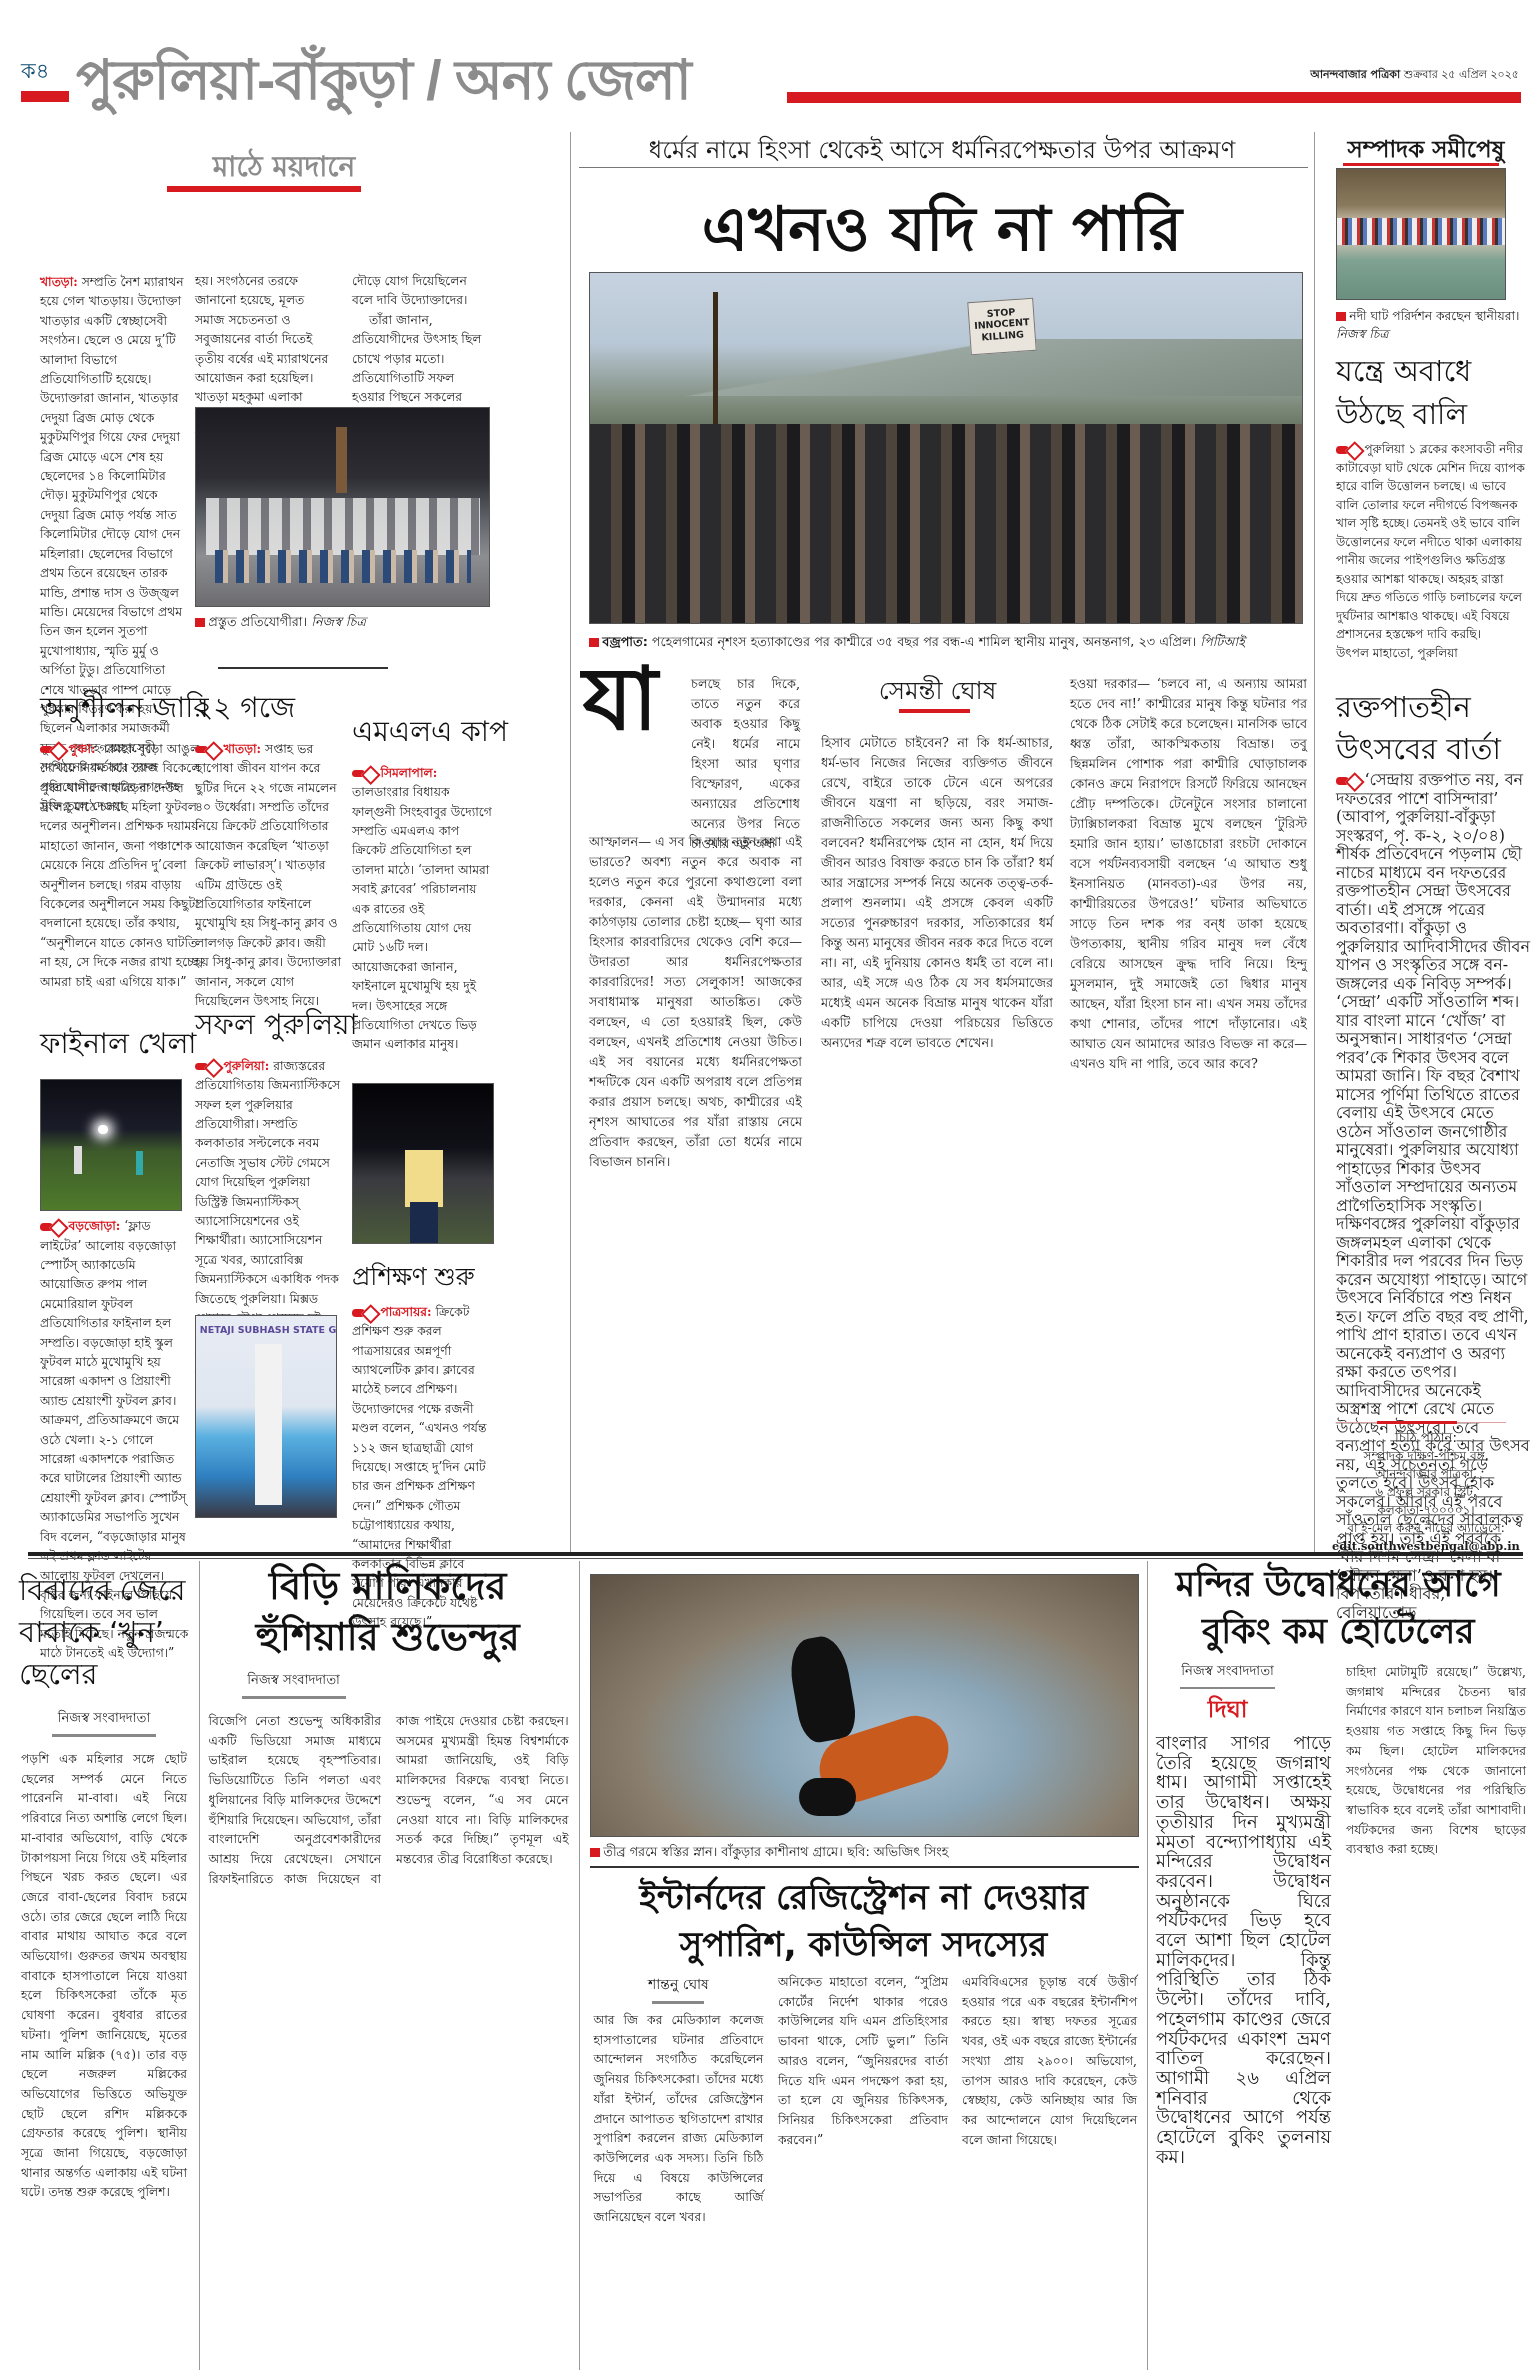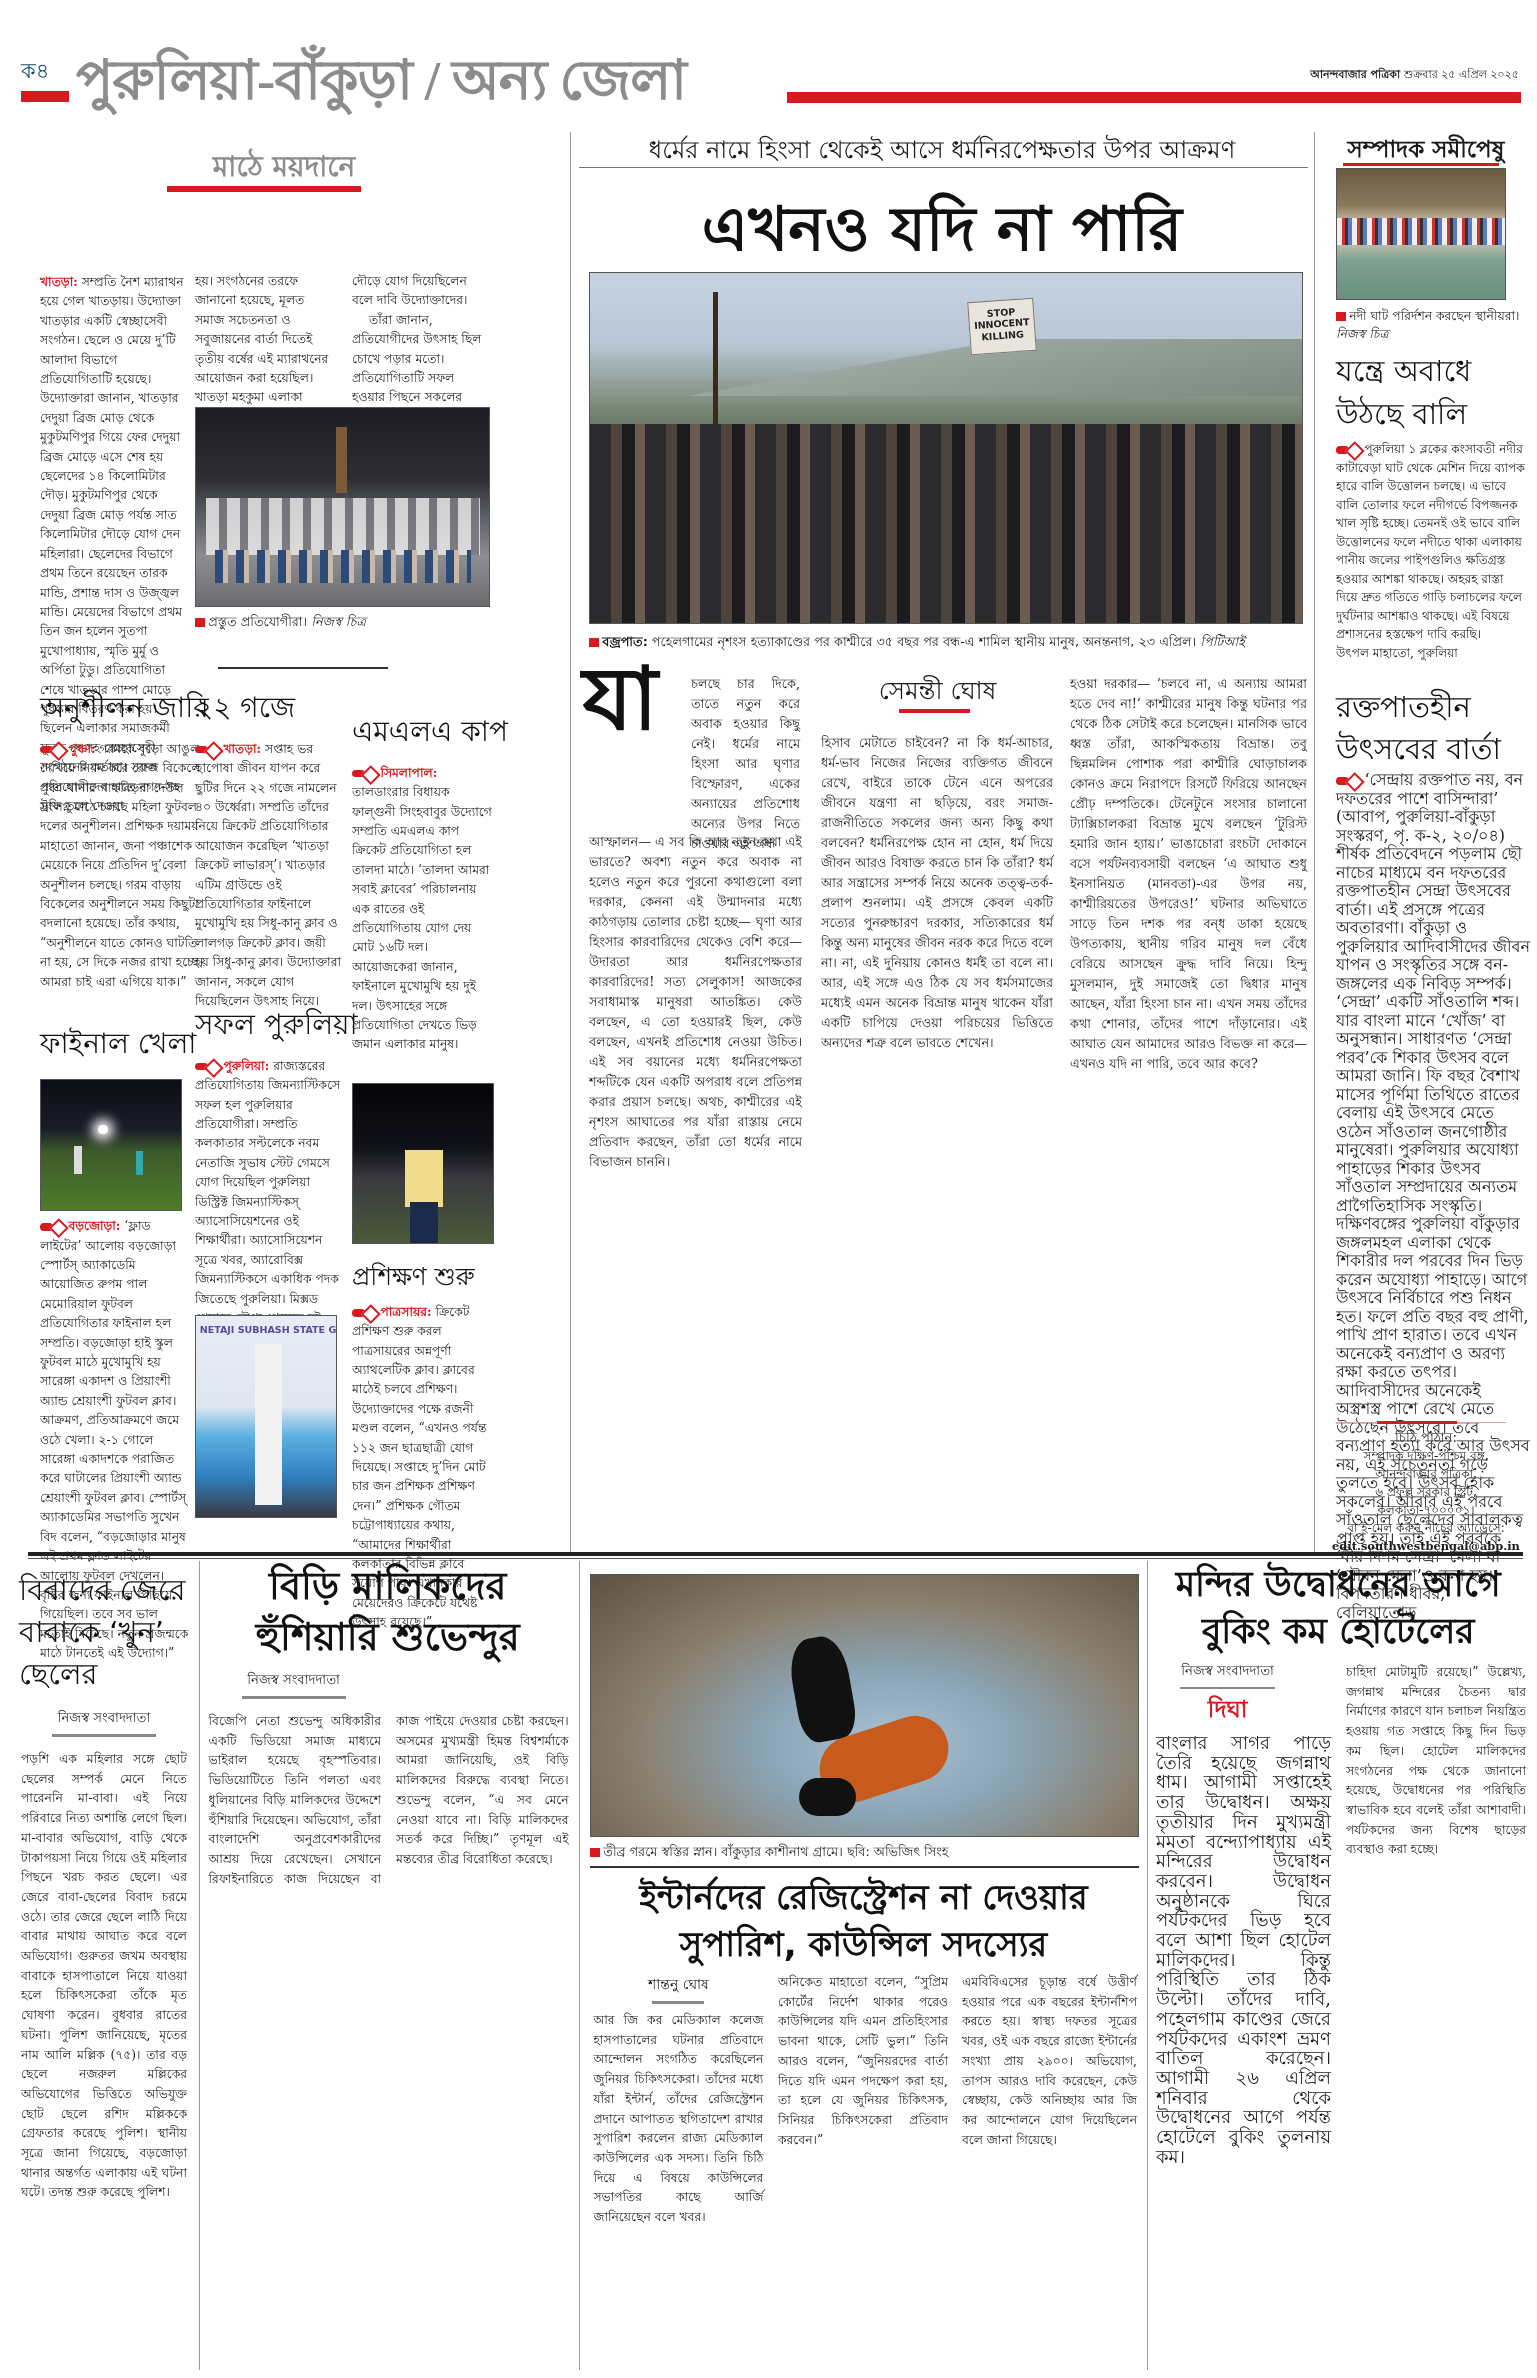--- a/index.html
+++ b/index.html
@@ -25,21 +25,21 @@
 .caption em{font-style:italic}
 .photo{position:absolute;overflow:hidden;border:0.9px solid #555}
 .thick-rule{position:absolute;height:4.7px;background:#222}
 </style>
 </head>
 <body>
 
 <div class="abs" style="left:0;top:0;width:1538px;height:118px">
   <div class="abs" style="left:21px;top:55px;font-size:21px;font-family:'DejaVu Sans',sans-serif;color:#0c4a6e">ক৪</div>
   <div class="abs redbar" style="left:21px;top:91px;width:48px;height:11.4px"></div>
-  <div class="abs" style="left:76px;top:38px;font-size:55px;font-weight:bold;color:#8c8c8c;font-family:Liberation Serif, serif;letter-spacing:-0.9px;white-space:nowrap">পুরুলিয়া-বাঁকুড়া / অন্য জেলা</div>
+  <div class="abs" style="left:76px;top:38px;font-size:55px;font-weight:bold;color:#8c8c8c;font-family:Liberation Sans, sans-serif;letter-spacing:-0.9px;white-space:nowrap">পুরুলিয়া-বাঁকুড়া / অন্য জেলা</div>
   <div class="abs" style="right:19px;top:66px;font-size:11px;color:#222;white-space:nowrap">
     <span style="font-weight:bold">আনন্দবাজার পত্রিকা</span>
     <span>শুক্রবার ২৫ এপ্রিল ২০২৫</span>
   </div>
   <div class="abs redbar" style="left:787px;top:92px;width:734px;height:11.4px"></div>
 </div>
 
 <div class="abs" style="left:0;top:118px;width:568px;height:1443px">
   <div class="abs" style="left:0;width:568px;top:26.5px;text-align:center;font-size:28px;color:#8c8c8c;font-weight:bold">মাঠে ময়দানে</div>
   <div class="abs redbar" style="left:167px;top:68px;width:194px;height:5.7px"></div>

